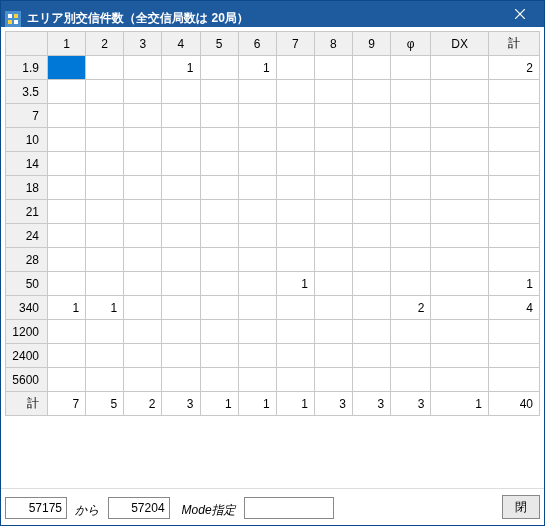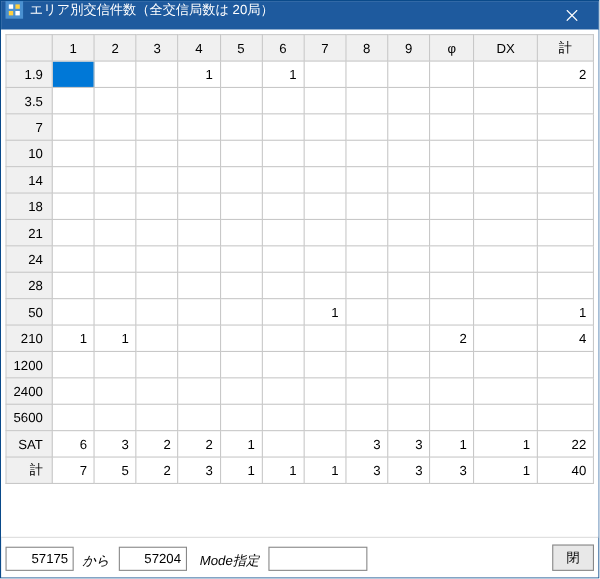--- a/index.html
+++ b/index.html
@@ -1,18 +1,18 @@
 <!DOCTYPE html>
 <html><head>
 <meta charset="utf-8">
 <style>
 * { margin: 0; padding: 0; box-sizing: border-box; }
 body { font-family: "MS PGothic", sans-serif; font-size: 12px; background: #fff; }
 .window { width: 545px; height: 526px; border: 1px solid #0a4a8a; display: flex; flex-direction: column; }
-.titlebar { background: #1e5a9e; color: #fff; height: 26px; display: flex; align-items: flex-start; padding: 0 4px; }
+.titlebar { background: #1e5a9e; color: #fff; height: 26px; display: flex; align-items: flex-end; padding: 0 4px; font-weight: bold; }
 .app-icon { width: 16px; height: 16px; background: #4a90d0; margin-right: 6px; display: inline-flex; align-items: center; justify-content: center; font-size: 10px; }
 .title { flex: 1; }
 .close-btn { width: 40px; height: 26px; display: flex; align-items: center; justify-content: center; color: #fff; cursor: pointer; }
 .grid-area { flex: 1; overflow: auto; background: #fff; padding: 4px 4px 0 4px; }
 table { border-collapse: collapse; width: 100%; }
 th, td { border: 1px solid #c8c8c8; height: 24px; text-align: right; padding: 0 6px; font-weight: normal; background: #fff; }
 th { text-align: center; background: #f0f0f0; }
 th.rowhdr { text-align: right; padding-right: 8px; width: 42px; }
 .corner { background: #f0f0f0; }
 .selected { background: #0078d7; }
@@ -207,21 +207,21 @@
             <td></td>
             <td></td>
             <td>1</td>
             <td></td>
             <td></td>
             <td></td>
             <td></td>
             <td>1</td>
           </tr>
           <tr>
-            <th class="rowhdr">210</th>
+            <th class="rowhdr">340</th>
             <td>1</td>
             <td>1</td>
             <td></td>
             <td></td>
             <td></td>
             <td></td>
             <td></td>
             <td></td>
             <td></td>
             <td>2</td>
@@ -265,35 +265,20 @@
             <td></td>
             <td></td>
             <td></td>
             <td></td>
             <td></td>
             <td></td>
             <td></td>
             <td></td>
             <td></td>
             <td></td>
-          </tr>
-          <tr>
-            <th class="rowhdr">SAT</th>
-            <td>6</td>
-            <td>3</td>
-            <td>2</td>
-            <td>2</td>
-            <td>1</td>
-            <td></td>
-            <td></td>
-            <td>3</td>
-            <td>3</td>
-            <td>1</td>
-            <td>1</td>
-            <td>22</td>
           </tr>
           <tr>
             <th class="rowhdr">計</th>
             <td>7</td>
             <td>5</td>
             <td>2</td>
             <td>3</td>
             <td>1</td>
             <td>1</td>
             <td>1</td>

